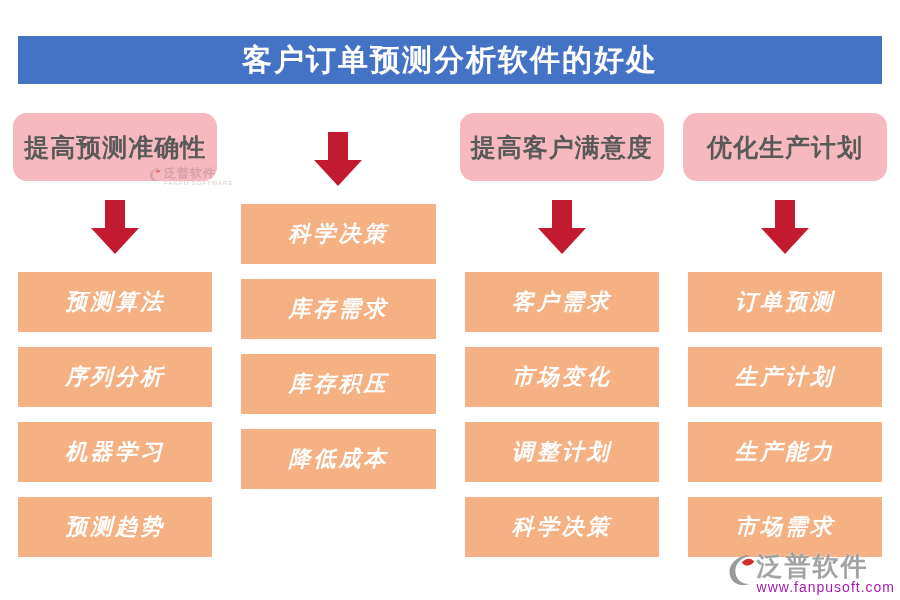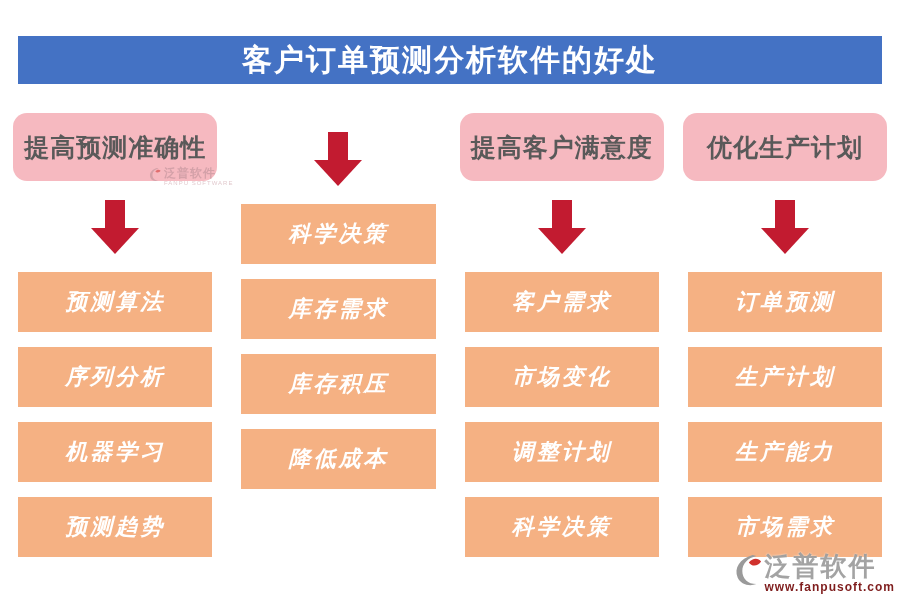--- a/index.html
+++ b/index.html
@@ -88,23 +88,23 @@
   .wm-big-texts { display: flex; flex-direction: column; align-items: flex-start; }
   .wm-big-brand {
     font-size: 26px;
     font-weight: bold;
     color: rgba(150, 150, 150, 0.88);
     text-shadow: 0 0 2px rgba(255,255,255,0.8);
     line-height: 27px;
     letter-spacing: 2px;
   }
   .wm-big-url {
-    font-size: 12px;
-    font-weight: bold;
-    color: #7f1d1d;
+    font-size: 14px;
+    font-weight: normal;
+    color: #a21caf;
     letter-spacing: 1px;
     line-height: 14px;
   }
 </style>
 </head>
 <body>
 
 <div class="page">
 
   <div class="title-bar">客户订单预测分析软件的好处</div>

